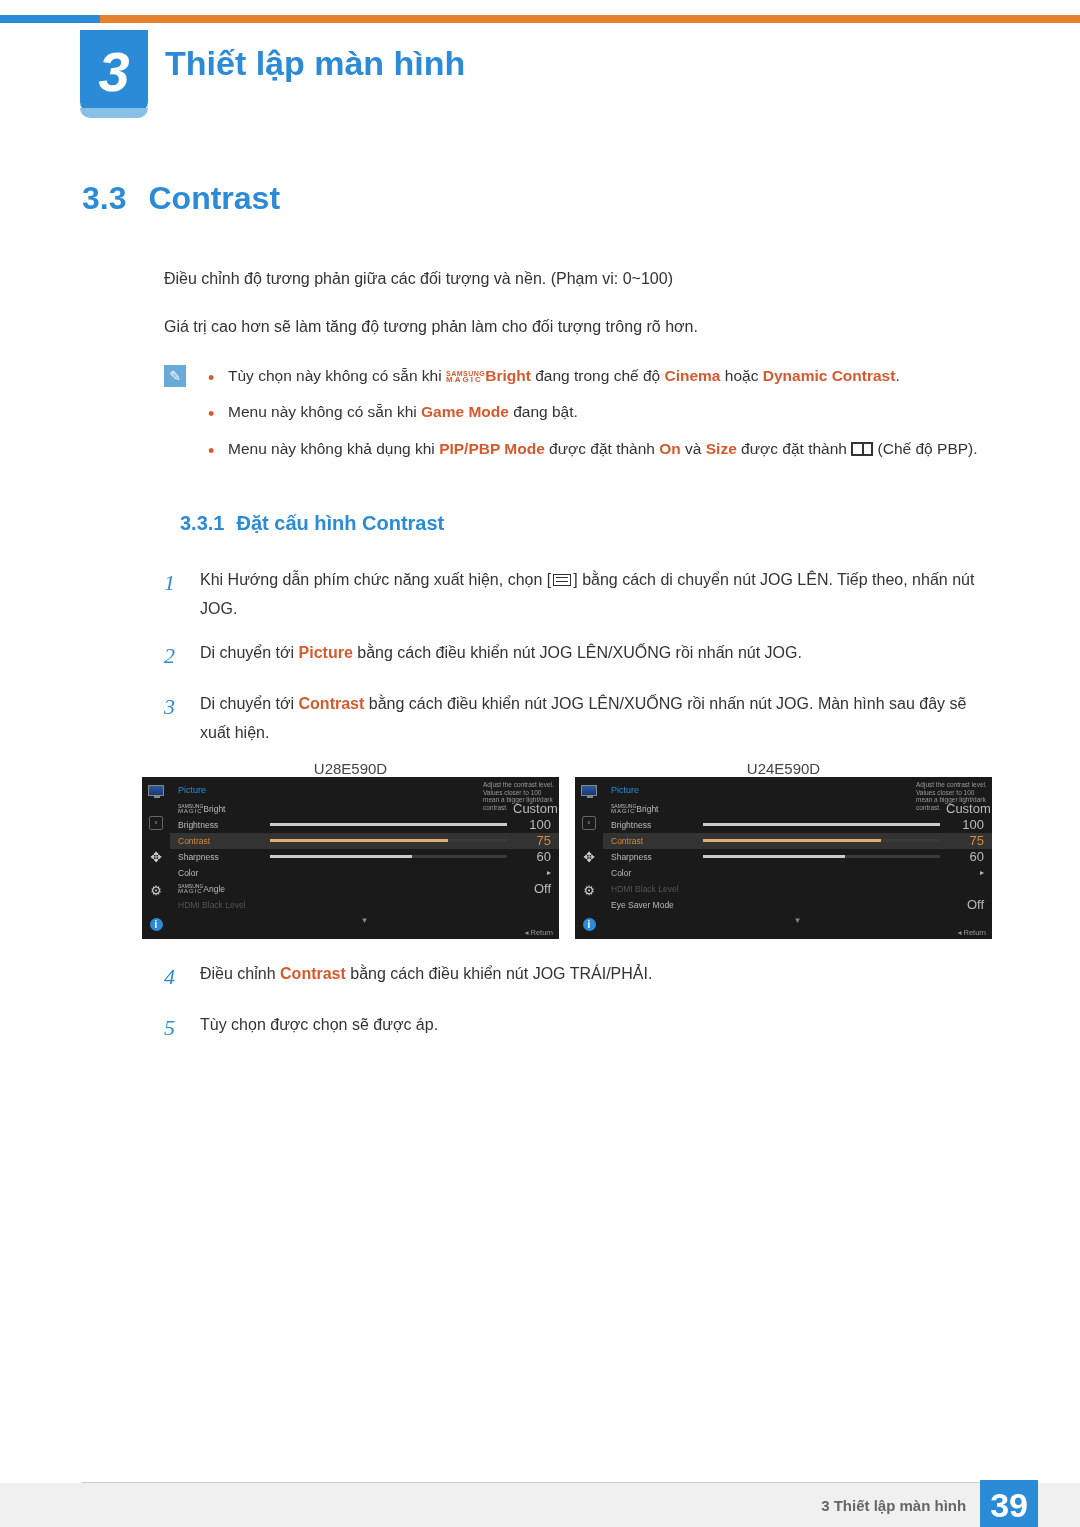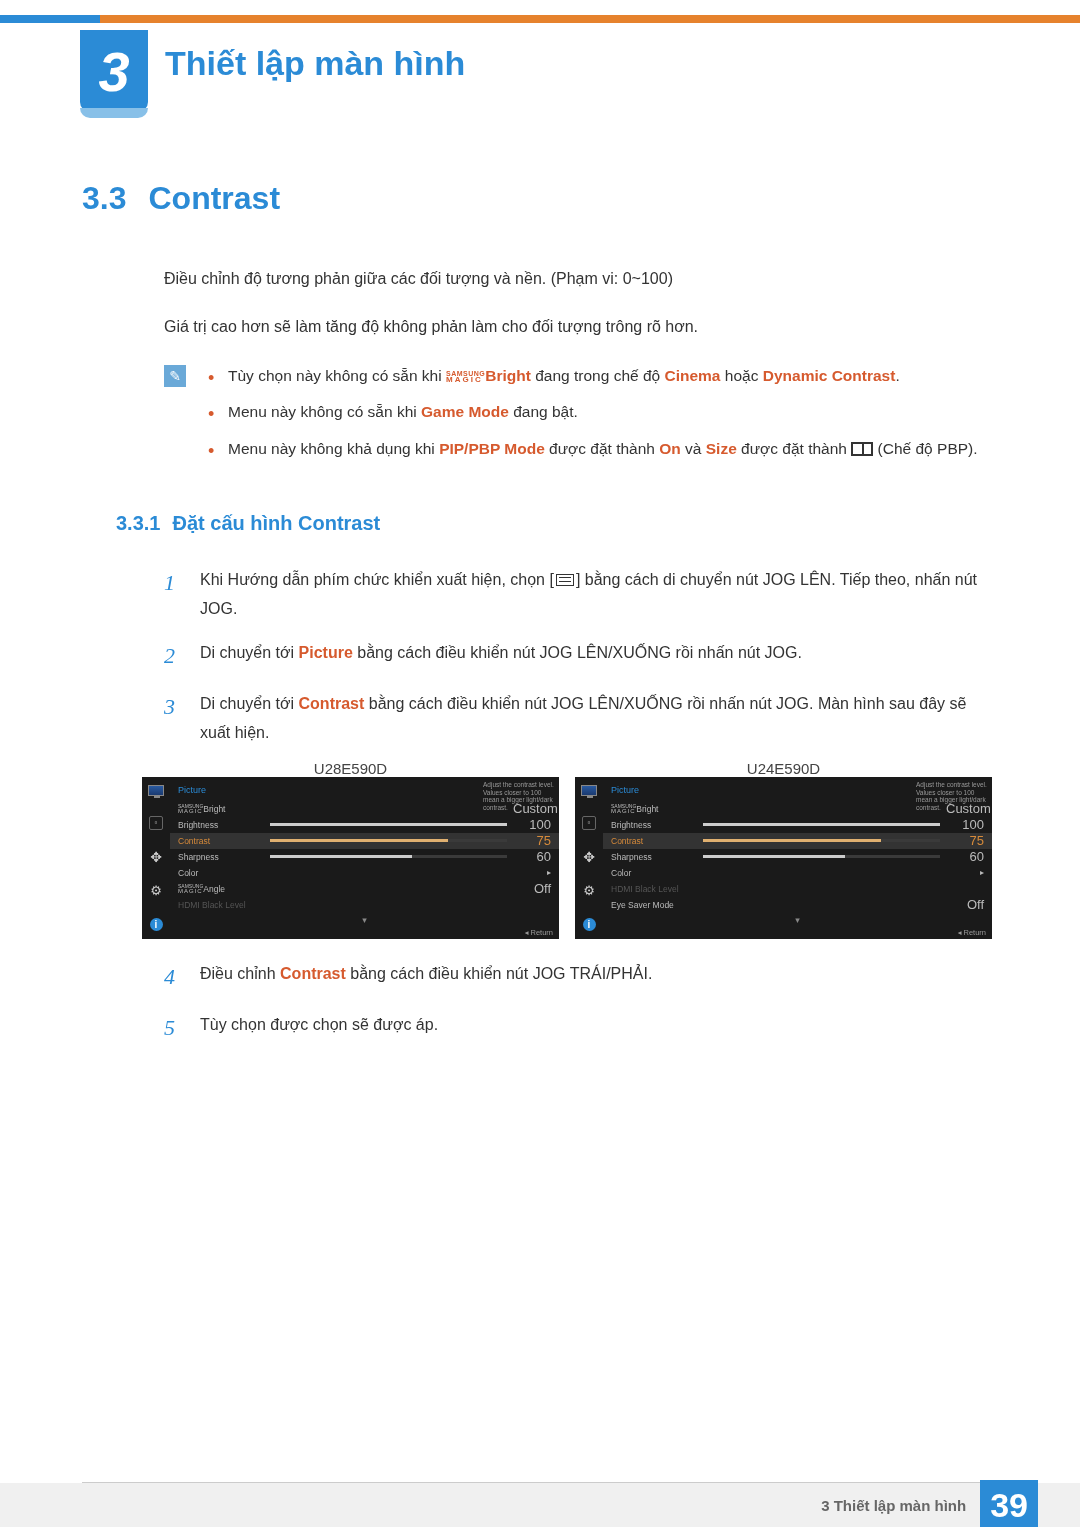--- a/index.html
+++ b/index.html
@@ -123,21 +123,21 @@
   .pbp-icon::after {
     content: "";
     position: absolute;
     left: 50%; top: 0; bottom: 0;
     border-left: 2px solid #333;
   }
   .subsection-heading {
     font-size: 20px;
     font-weight: bold;
     color: #2b8bd6;
-    margin: 0 0 28px 34px;
+    margin: 0 0 28px 98px;
   }
   .subsection-num { margin-right: 12px; }
   .steps { list-style: none; margin: 0 0 0 82px; }
   .steps li {
     font-size: 16px;
     line-height: 1.8;
     margin-bottom: 12px;
     display: flex;
   }
   .step-num {
@@ -310,21 +310,21 @@
 <div class="chapter-badge">3</div>
 <div class="chapter-title">Thiết lập màn hình</div>
 
 <div class="content">
 
   <h1 class="section-heading">
     <span class="section-num">3.3</span><span>Contrast</span>
   </h1>
 
   <p class="para">Điều chỉnh độ tương phản giữa các đối tượng và nền. (Phạm vi: 0~100)</p>
-  <p class="para">Giá trị cao hơn sẽ làm tăng độ không phản làm cho đối tượng trông rõ hơn.</p>
+  <p class="para">Giá trị cao hơn sẽ làm tăng độ tương phản làm cho đối tượng trông rõ hơn.</p>
 
   <div class="note-box">
     <span class="note-icon">✎</span>
     <ul class="note-list">
       <li>
         <span>Tùy chọn này không có sẵn khi </span><span class="samsung-magic"><span class="s">SAMSUNG</span><span class="m">MAGIC</span></span><span class="bold-red">Bright</span><span> đang trong chế độ </span><span class="bold-red">Cinema</span><span> hoặc </span><span class="bold-red">Dynamic Contrast</span><span>.</span>
       </li>
       <li>
         <span>Menu này không có sẵn khi </span><span class="bold-red">Game Mode</span><span> đang bật.</span>
       </li>
@@ -335,21 +335,21 @@
   </div>
 
   <h2 class="subsection-heading">
     <span class="subsection-num">3.3.1</span><span>Đặt cấu hình Contrast</span>
   </h2>
 
   <ol class="steps">
     <li>
       <span class="step-num">1</span>
       <span class="step-body">
-        <span>Khi Hướng dẫn phím chức khiển xuất hiện, chọn [</span><span class="menu-icon"></span><span>] bằng cách di chuyển nút JOG LÊN. Tiếp theo, nhấn nút JOG.</span>
+        <span>Khi Hướng dẫn phím chức năng xuất hiện, chọn [</span><span class="menu-icon"></span><span>] bằng cách di chuyển nút JOG LÊN. Tiếp theo, nhấn nút JOG.</span>
       </span>
     </li>
     <li>
       <span class="step-num">2</span>
       <span class="step-body">
         <span>Di chuyển tới </span><span class="bold-red">Picture</span><span> bằng cách điều khiển nút JOG LÊN/XUỐNG rồi nhấn nút JOG.</span>
       </span>
     </li>
     <li>
       <span class="step-num">3</span>

